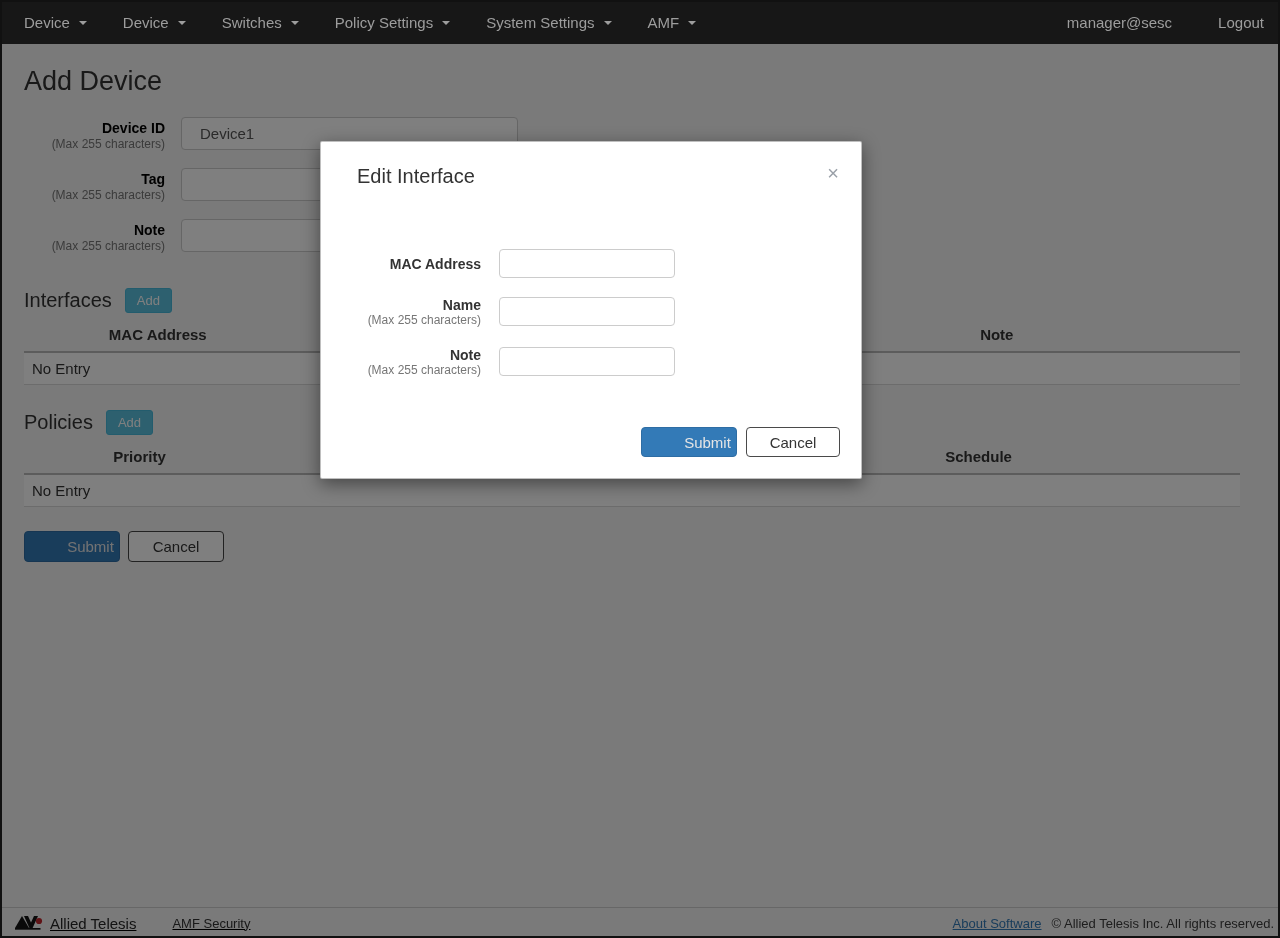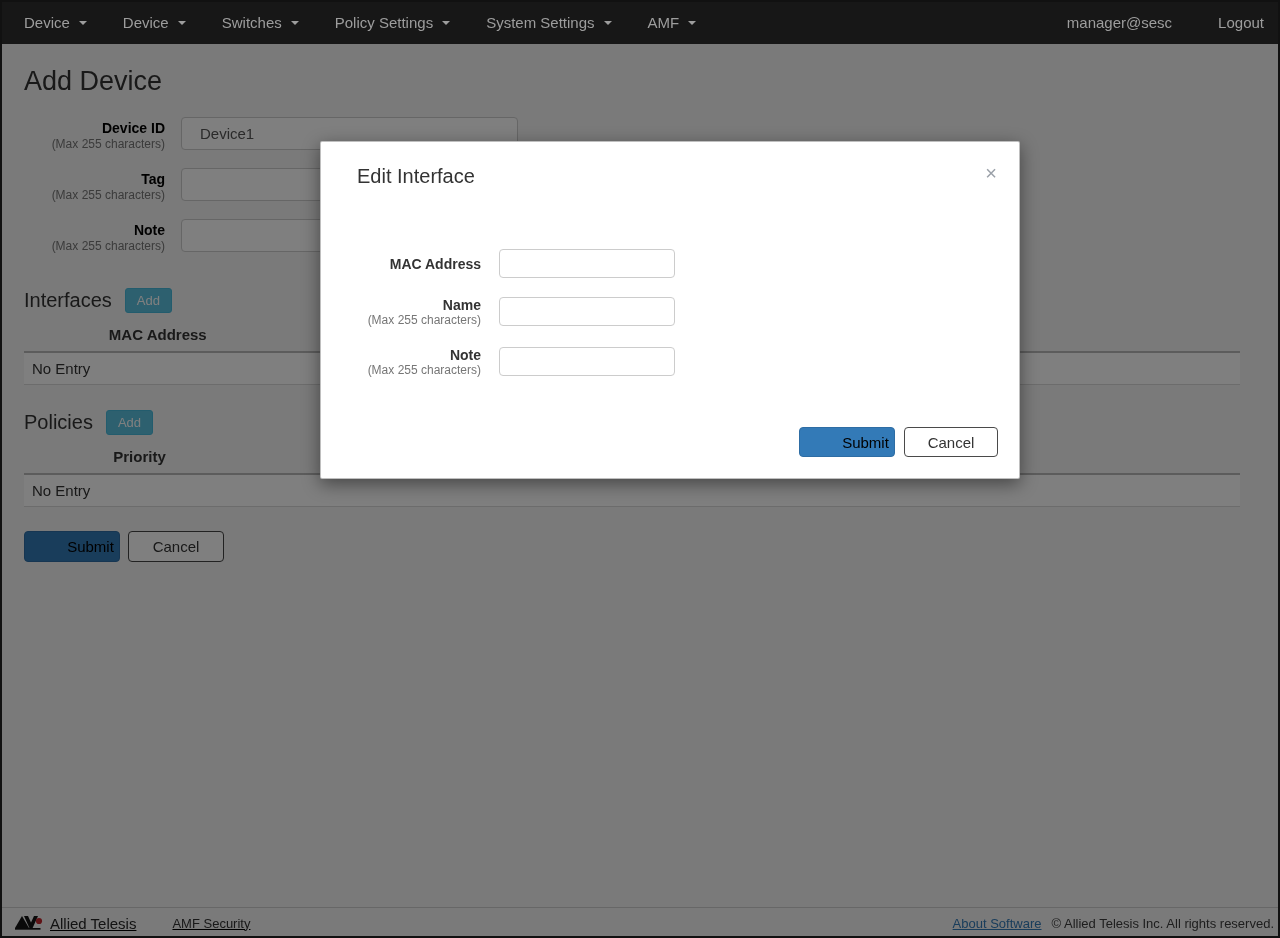--- a/index.html
+++ b/index.html
@@ -30,35 +30,35 @@
   .section-head.policies { margin-top:24px; }
   .section-title { font-size:20px; color:#333; font-weight:400; }
   .btn-add { margin-left:13px; background:#5bc0de; border:1px solid #46b8da; color:#fff; font-size:13px; padding:4px 11px; border-radius:3px; cursor:pointer; font-family:inherit; line-height:15px; }
 
   table.data { width:100%; border-collapse:collapse; margin-top:7px; }
   table.data th { font-size:15px; font-weight:700; color:#333; text-align:center; padding:6px 8px 8px; border-bottom:2px solid #b9b9b9; }
   table.data td { font-size:15px; color:#333; padding:7px 8px; background:#fff; border-bottom:1px solid #d8d8d8; text-align:left; }
 
   .actions { margin-top:24px; display:flex; gap:8px; }
   .btn { font-size:15px; height:31px; width:96px; border-radius:4px; cursor:pointer; font-family:inherit; display:inline-flex; align-items:center; justify-content:center; }
-  .btn-primary { background:#337ab7; border:1px solid #2e6da4; color:#000000;padding-left:37px; }
+  .btn-primary { background:#337ab7; border:1px solid #2e6da4; color:#e5e5e5;padding-left:37px; }
   .btn-default { background:#fff; border:1px solid #444; color:#333; }
 
   
   .footer { position:absolute; left:0; right:0; bottom:0; height:31px; border-top:1px solid #cfcfcf; display:flex; align-items:center; padding:0 6px 0 14px; background:#f4f4f4; z-index:1; }
   .footer-left { display:flex; align-items:center;text-decoration:underline; }
   .brand-text { font-size:15px; color:#262626; margin-left:6px; }
   .product-text { font-size:13px; color:#333; margin-left:36px; }
   .footer-right { margin-left:auto; display:flex; align-items:baseline; gap:10px; font-size:13px; }
   .about-link { color:#337ab7; text-decoration:underline; cursor:pointer; }
   .copyright { color:#3c3c3c; }
 
   
   .backdrop { position:absolute; left:0; right:0; top:44px; bottom:0; background:rgba(0,0,0,0.5); z-index:50; }
-  .modal { position:absolute; left:320px; top:141px; width:700px; height:338px; background:#fff; border:1px solid rgba(0,0,0,0.25); border-radius:2px; box-shadow:0 5px 18px rgba(0,0,0,0.45); z-index:70; }
+  .modal { position:absolute; left:320px; top:141px; width:542px; height:338px; background:#fff; border:1px solid rgba(0,0,0,0.25); border-radius:2px; box-shadow:0 5px 18px rgba(0,0,0,0.45); z-index:70; }
   .modal-header { padding:22px 22px 0 36px; display:flex; align-items:flex-start; }
   .modal-title { font-size:20px; color:#333; font-weight:400; line-height:24px; }
   .modal-close { margin-left:auto; color:#9aa0a8; font-size:20px; line-height:18px; cursor:pointer; font-weight:400; }
   .modal-body { padding-top:61px; }
   .m-row { display:flex; margin-bottom:19px; }
   .m-label { width:160px; text-align:right; }
   .m-label .main { font-size:14px; font-weight:700; color:#333; line-height:16px; }
   .m-row.single .m-label .main { margin-top:7px; }
   .m-label .hint { font-size:12px; color:#767676; line-height:15px; }
   input.m-input { margin-left:18px; width:176px; height:29px; border:1px solid #ccc; border-radius:4px; padding:0 10px; font-size:14px; color:#555; font-family:inherit; background:#fff; }

